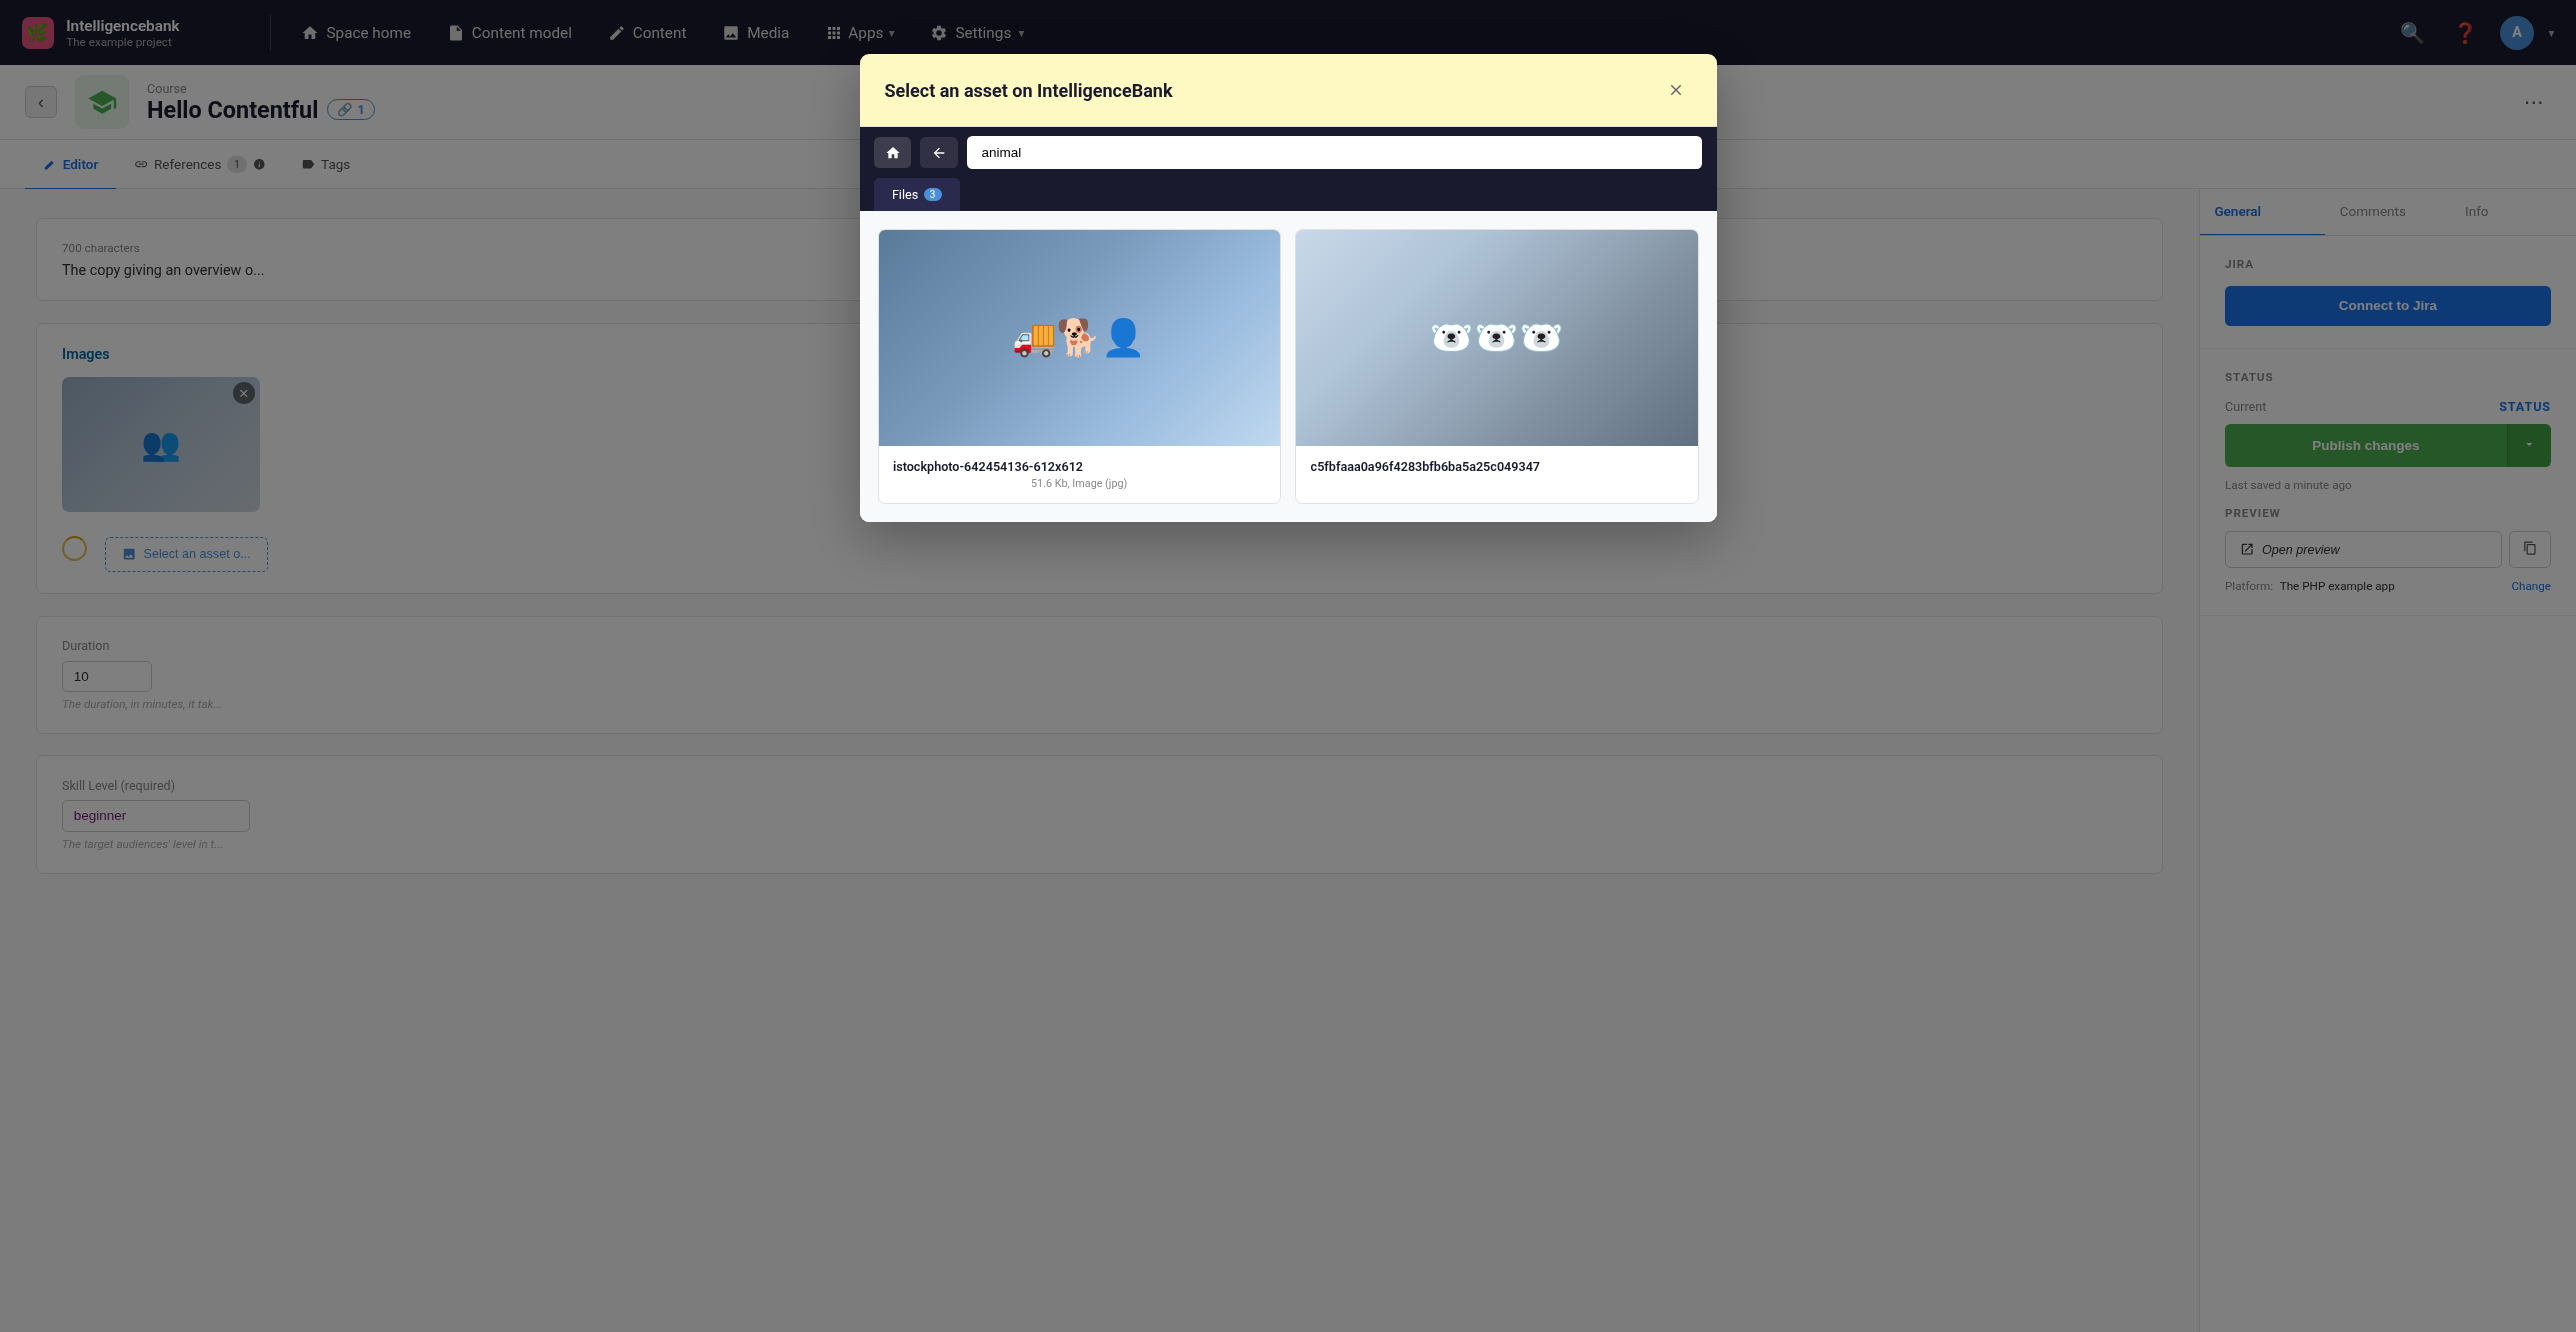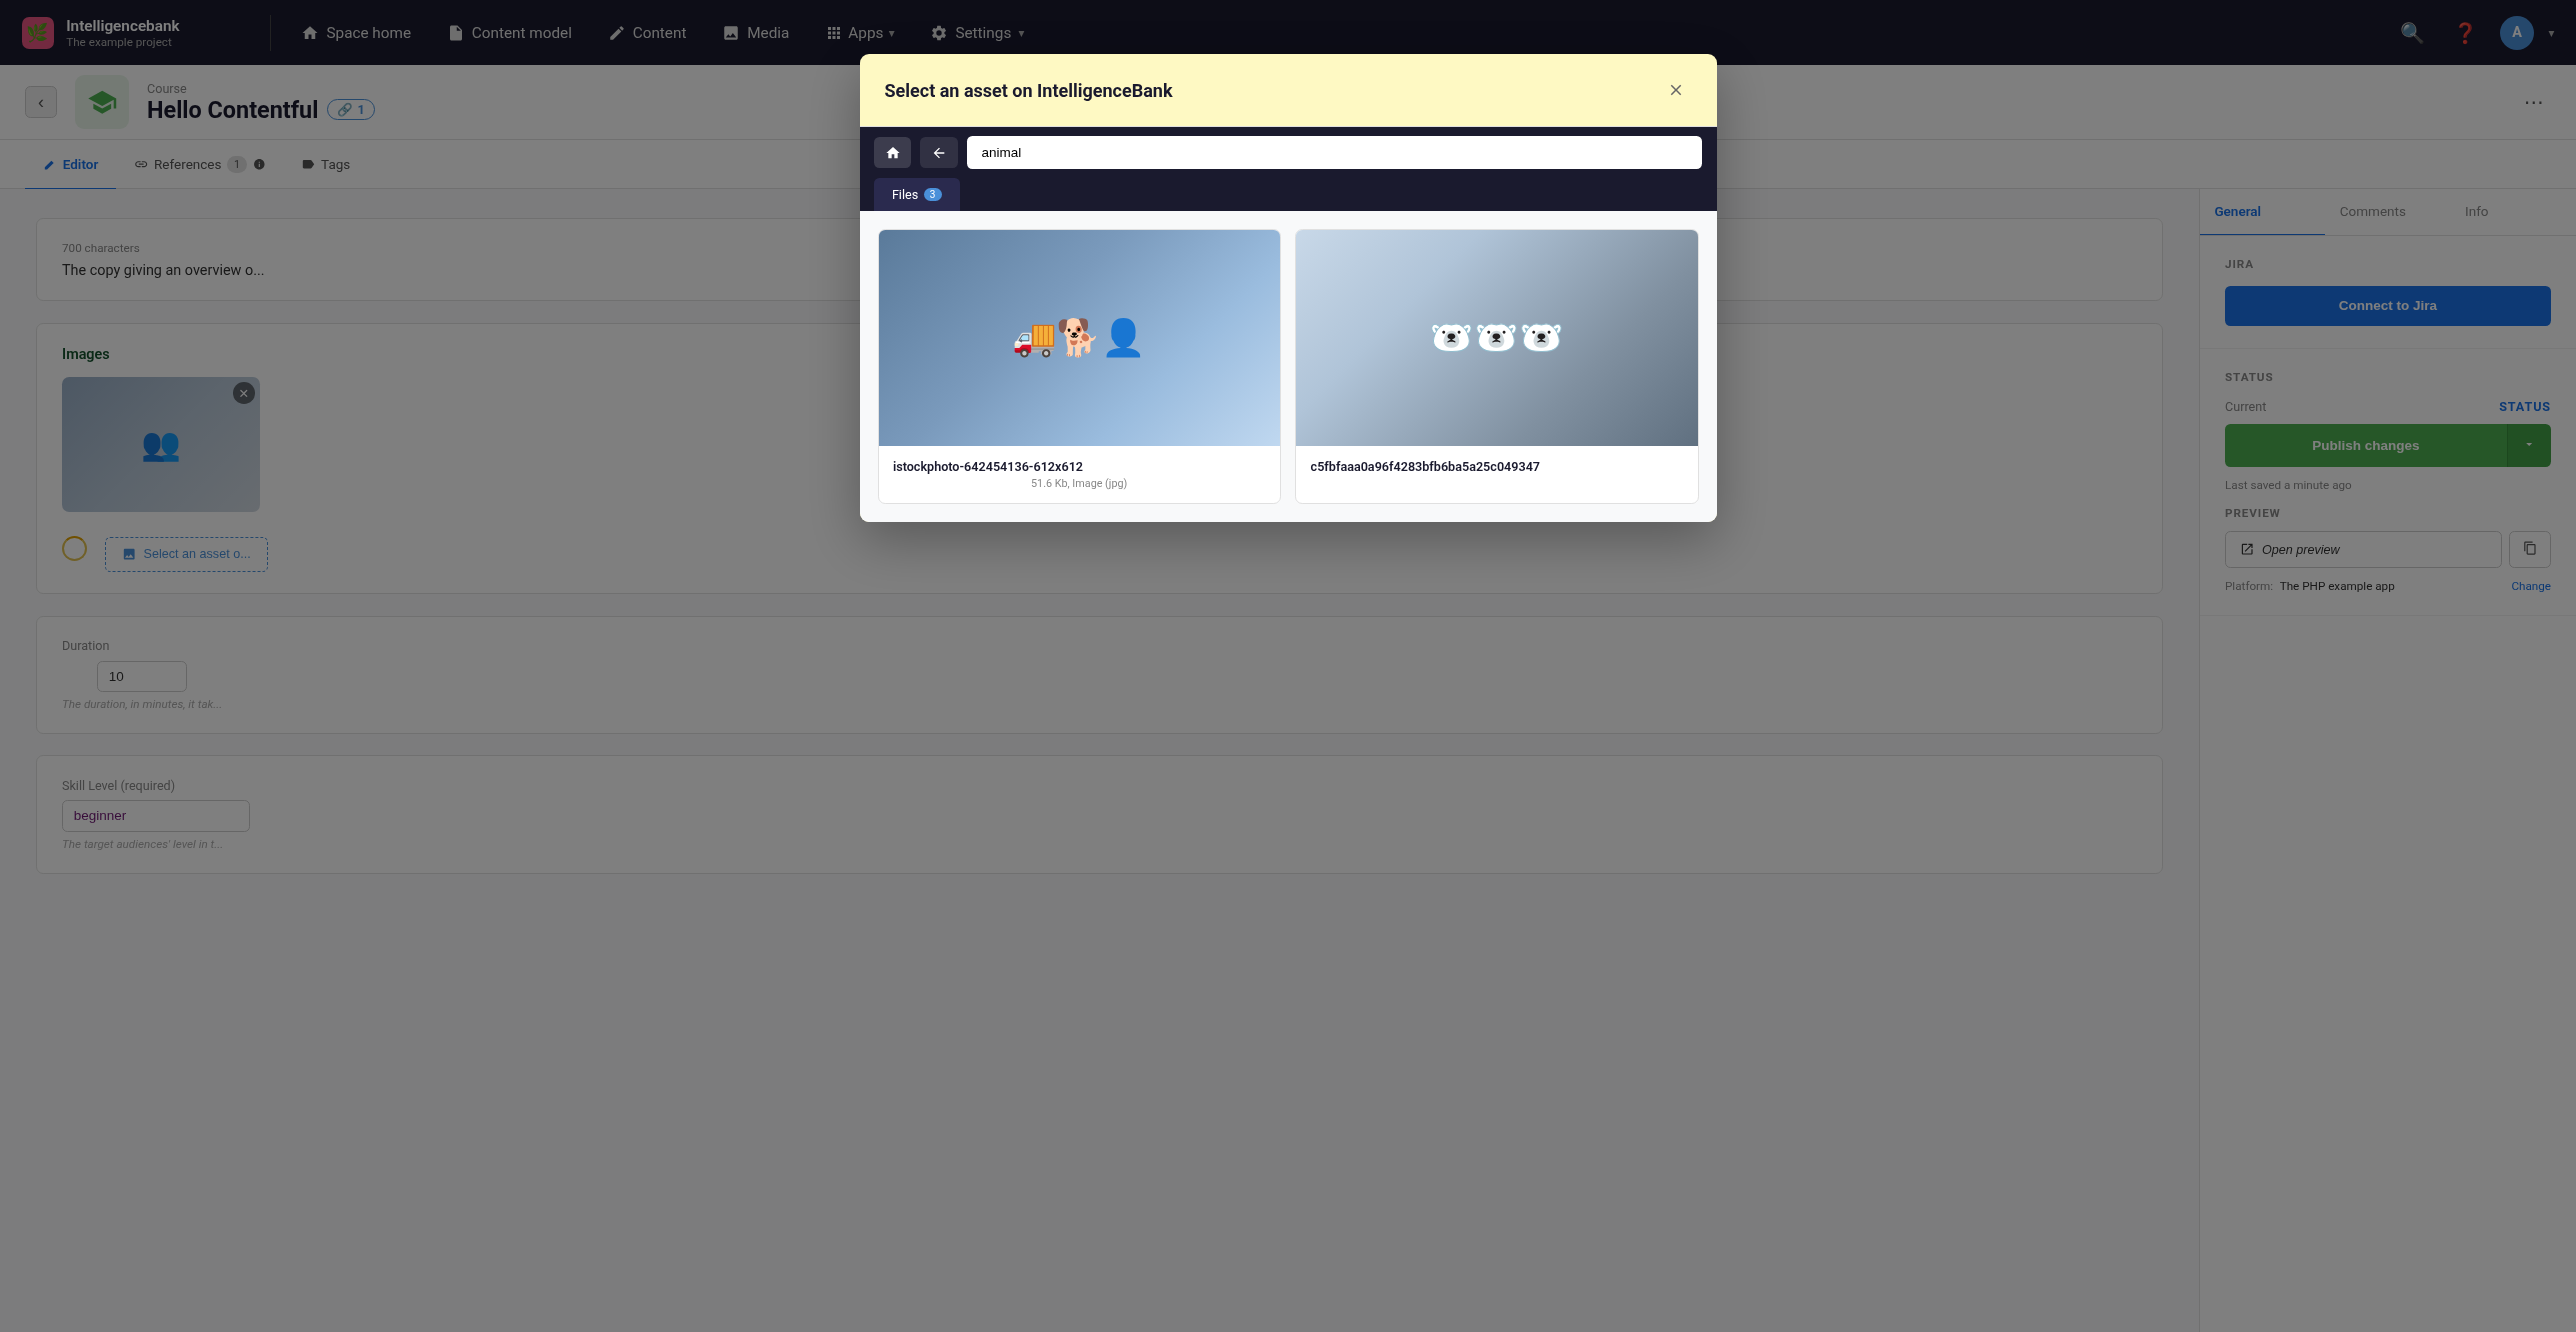--- a/index.html
+++ b/index.html
@@ -56,28 +56,28 @@
 
     
     .content-area { flex: 1; overflow-y: auto; padding: 29px 36px; background: #f8f9fa; }
     .field-block { background: #fff; border: 0.9px solid #e0e0e0; border-radius: 7.2px; padding: 21.6px 25px; margin-bottom: 21.6px; }
     .field-label { font-size: 12.6px; color: #888; margin-bottom: 7.2px; }
     .field-value { font-size: 14.4px; color: #333; }
     .field-hint { font-size: 11.7px; color: #aaa; margin-top: 5.4px; font-style: italic; }
     .char-count { font-size: 11.7px; color: #888; margin-bottom: 7.2px; }
 
     .images-section { margin-bottom: 21.6px; }
-    .images-header { font-size: 14.4px; font-weight: 600; margin-bottom: 14.4px; color: #14532d; }
+    .images-header { font-size: 14.4px; font-weight: 600; margin-bottom: 14.4px; color: #0369a1; }
     .image-thumb { position: relative; width: 198px; height: 135px; border-radius: 7.2px; overflow: hidden; background: #ddd; }
     .image-remove { position: absolute; top: 5.4px; right: 5.4px; background: rgba(0,0,0,0.5); border: none; border-radius: 50%; width: 21.6px; height: 21.6px; color: #fff; cursor: pointer; font-size: 12.6px; display: flex; align-items: center; justify-content: center; }
     .select-asset-btn { display: flex; align-items: center; gap: 7.2px; border: 0.9px dashed #4a90d9; background: none; color: #4a90d9; border-radius: 5.4px; padding: 9px 16px; cursor: pointer; font-size: 12.6px; margin-top: 10.8px; }
     .loading-spinner { width: 25px; height: 25px; border-radius: 50%; border: 2.7px solid #e0c050; border-top-color: #e0a000; animation: spin 0.8s linear infinite; margin-right: 7.2px; }
     @keyframes spin { to { transform: rotate(360deg); } }
 
-    .duration-input { border: 0.9px solid #ccc; border-radius: 5.4px; padding: 7.2px 10.8px; font-size: 13.5px; width: 90px; color: #333; outline: none; margin-left: 35px; }
+    .duration-input { border: 0.9px solid #ccc; border-radius: 5.4px; padding: 7.2px 10.8px; font-size: 13.5px; width: 90px; color: #333; outline: none; }
     .skill-input { border: 0.9px solid #ccc; border-radius: 5.4px; padding: 7.2px 10.8px; font-size: 13.5px; width: 188px; color: #701a75; outline: none; }
 
     
     .right-sidebar { width: 377px; background: #fff; border-left: 0.9px solid #e0e0e0; overflow-y: auto; }
     .sidebar-tabs { display: flex; border-bottom: 0.9px solid #e0e0e0; }
     .sidebar-tab { flex: 1; padding: 14.4px; font-size: 13.5px; cursor: pointer; color: #888; }
     .sidebar-tab.active { color: #1a73e8; border-bottom: 1.8px solid #1a73e8; font-weight: 600; }
     .sidebar-section { padding: 21.6px 25px; border-bottom: 0.9px solid #f0f0f0; }
     .sidebar-section-title { font-size: 11.7px; font-weight: 700; color: #888; text-transform: uppercase; letter-spacing: 0.9px; margin-bottom: 14.4px; }
     .connect-jira-btn { width: 100%; background: #1a73e8; color: #fff; border: none; border-radius: 5.4px; padding: 12.6px; font-size: 13.5px; cursor: pointer; font-weight: 600; }

